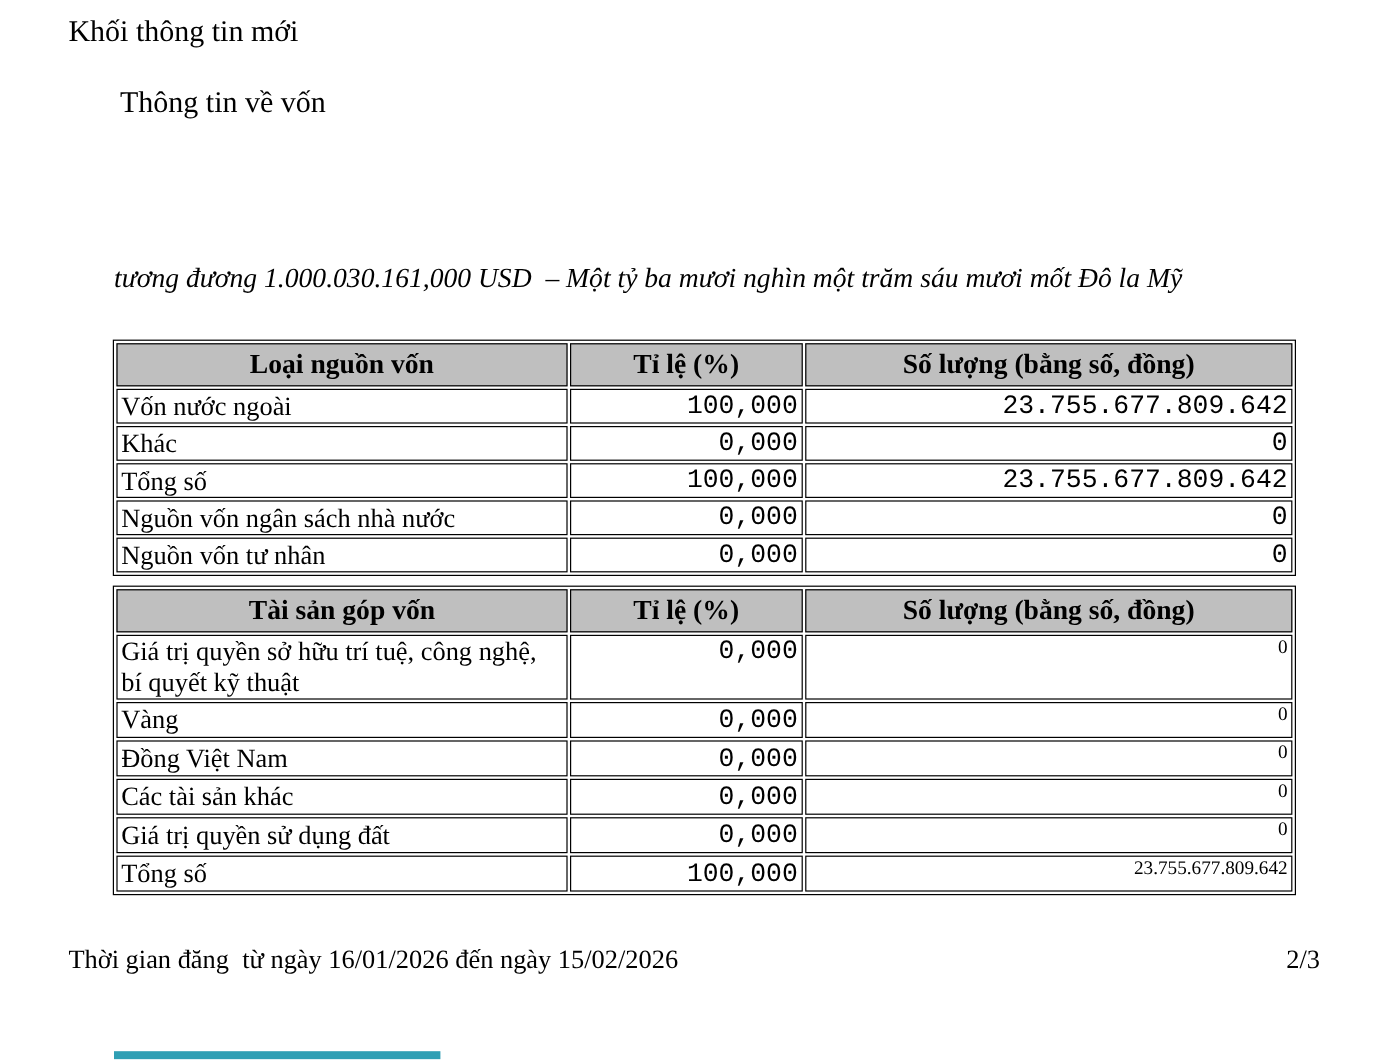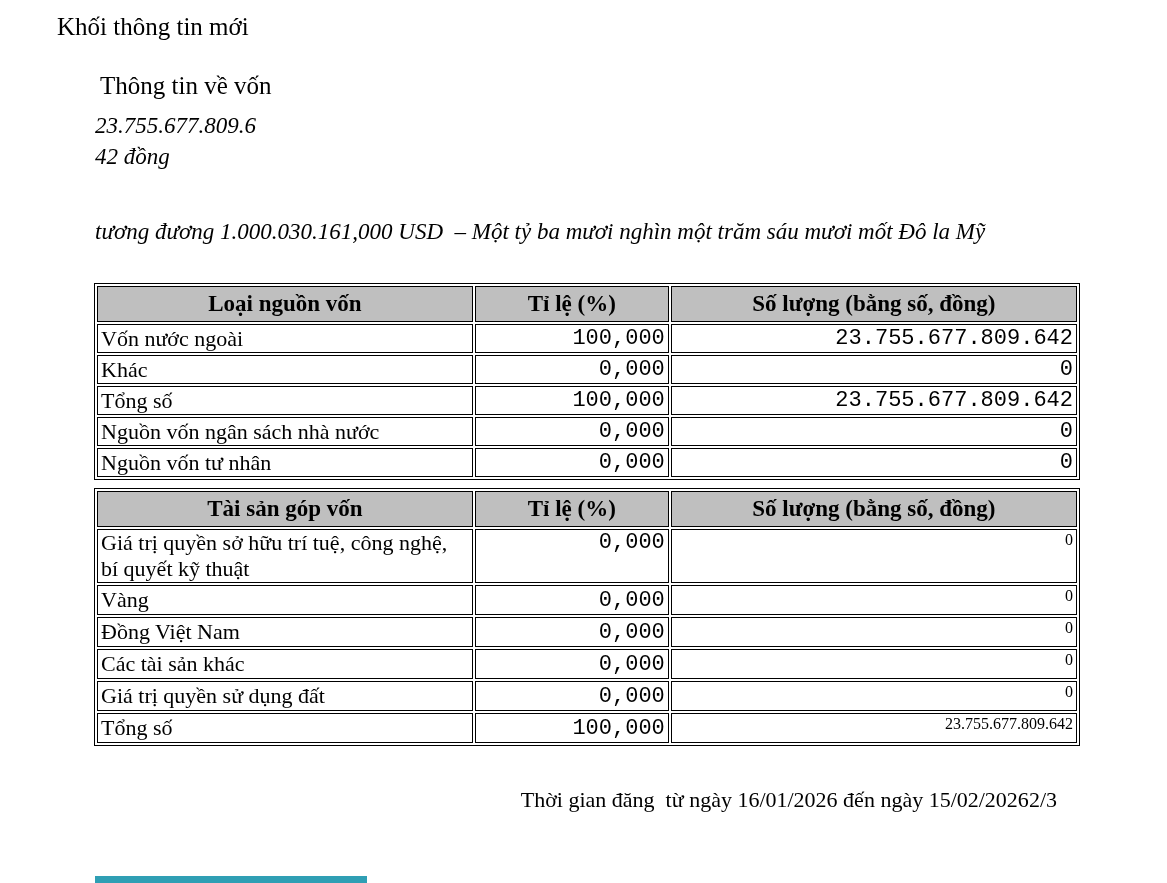--- a/index.html
+++ b/index.html
@@ -97,24 +97,24 @@
     vertical-align: top;
     padding-top: 1px;
     line-height: 1.15;
   }
   .footer {
     position: absolute;
     left: 0;
     top: 787px;
     width: 1167px;
     display: flex;
-    justify-content: flex-end;
+    justify-content: space-between;
     box-sizing: border-box;
     padding-left: 57px;
-    padding-right: 110px;
+    padding-right: 67px;
     font-size: 22px;
   }
   .footer .period { white-space: pre-wrap; }
   .accent-bar {
     position: absolute;
     left: 95px;
     bottom: 0;
     width: 272px;
     height: 7px;
   }
@@ -122,24 +122,20 @@
 </head>
 <body>
 
 <div class="page">
 
   <div class="section-title">Khối thông tin mới</div>
 
   <div class="subsection-title">Thông tin về vốn</div>
 
   <div class="capital-row">
-    <div class="capital-value">
-      <div>23.755.677.809.6</div>
-      <div>42 đồng</div>
-    </div>
   </div>
 
   <div class="equiv-note">tương đương 1.000.030.161,000 USD  – Một tỷ ba mươi nghìn một trăm sáu mươi mốt Đô la Mỹ</div>
 
   <div class="tables">
 
     <table class="doc-table">
       <colgroup>
           <col class="c1">
           <col class="c2">

